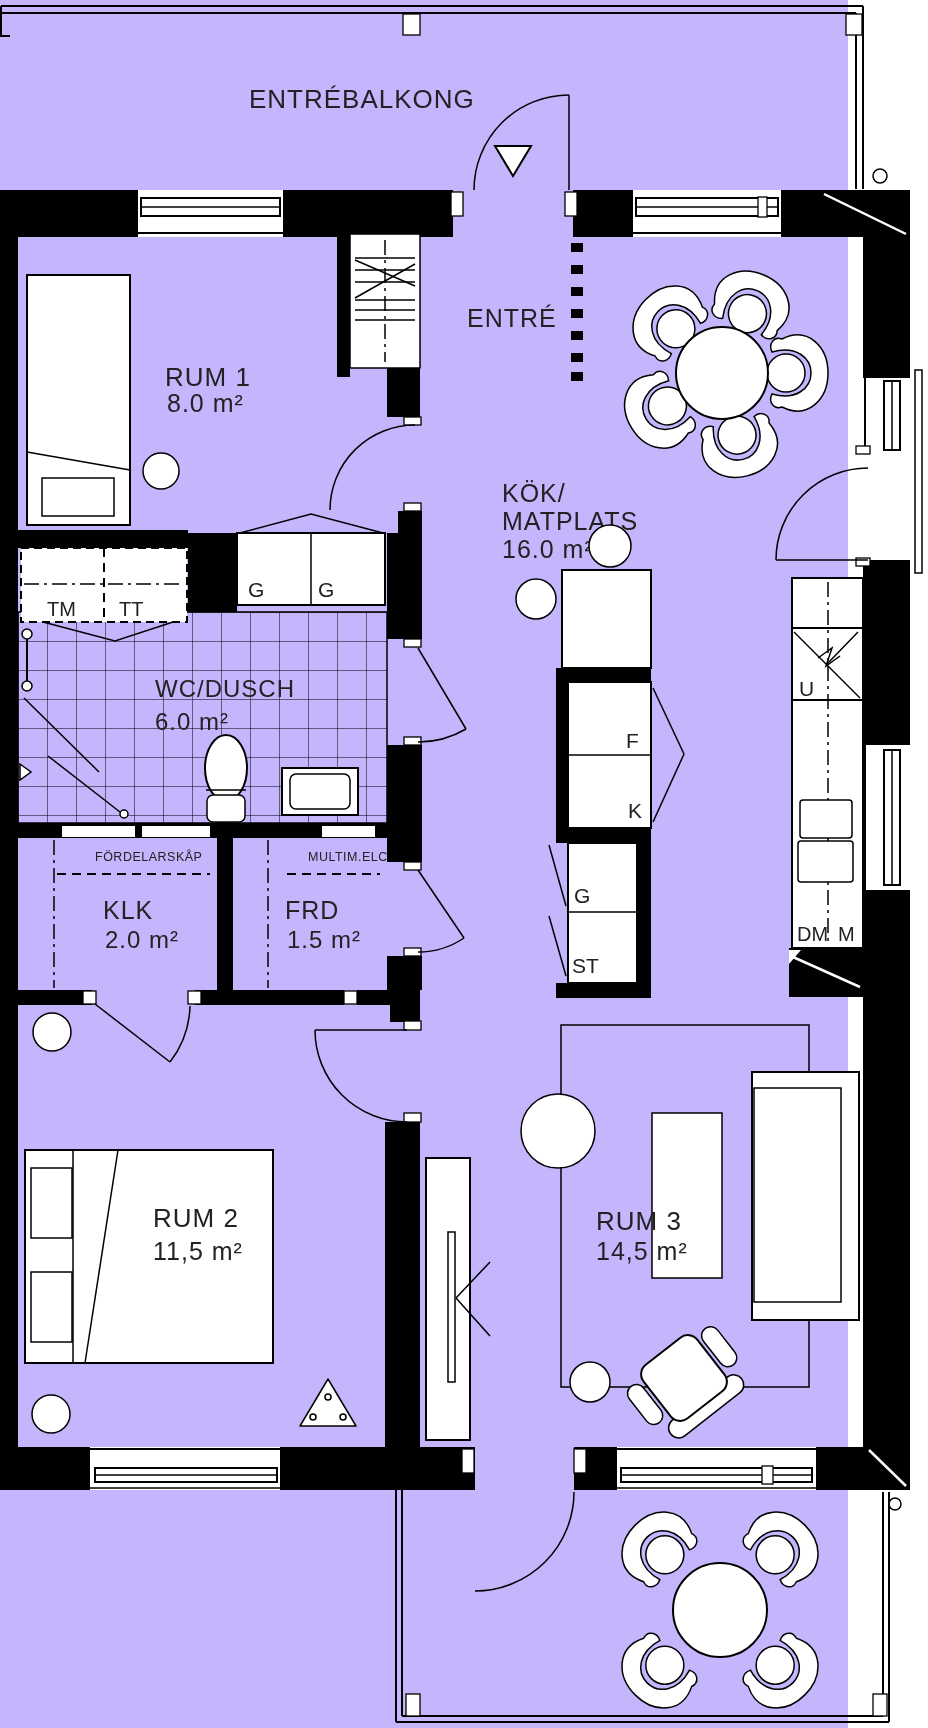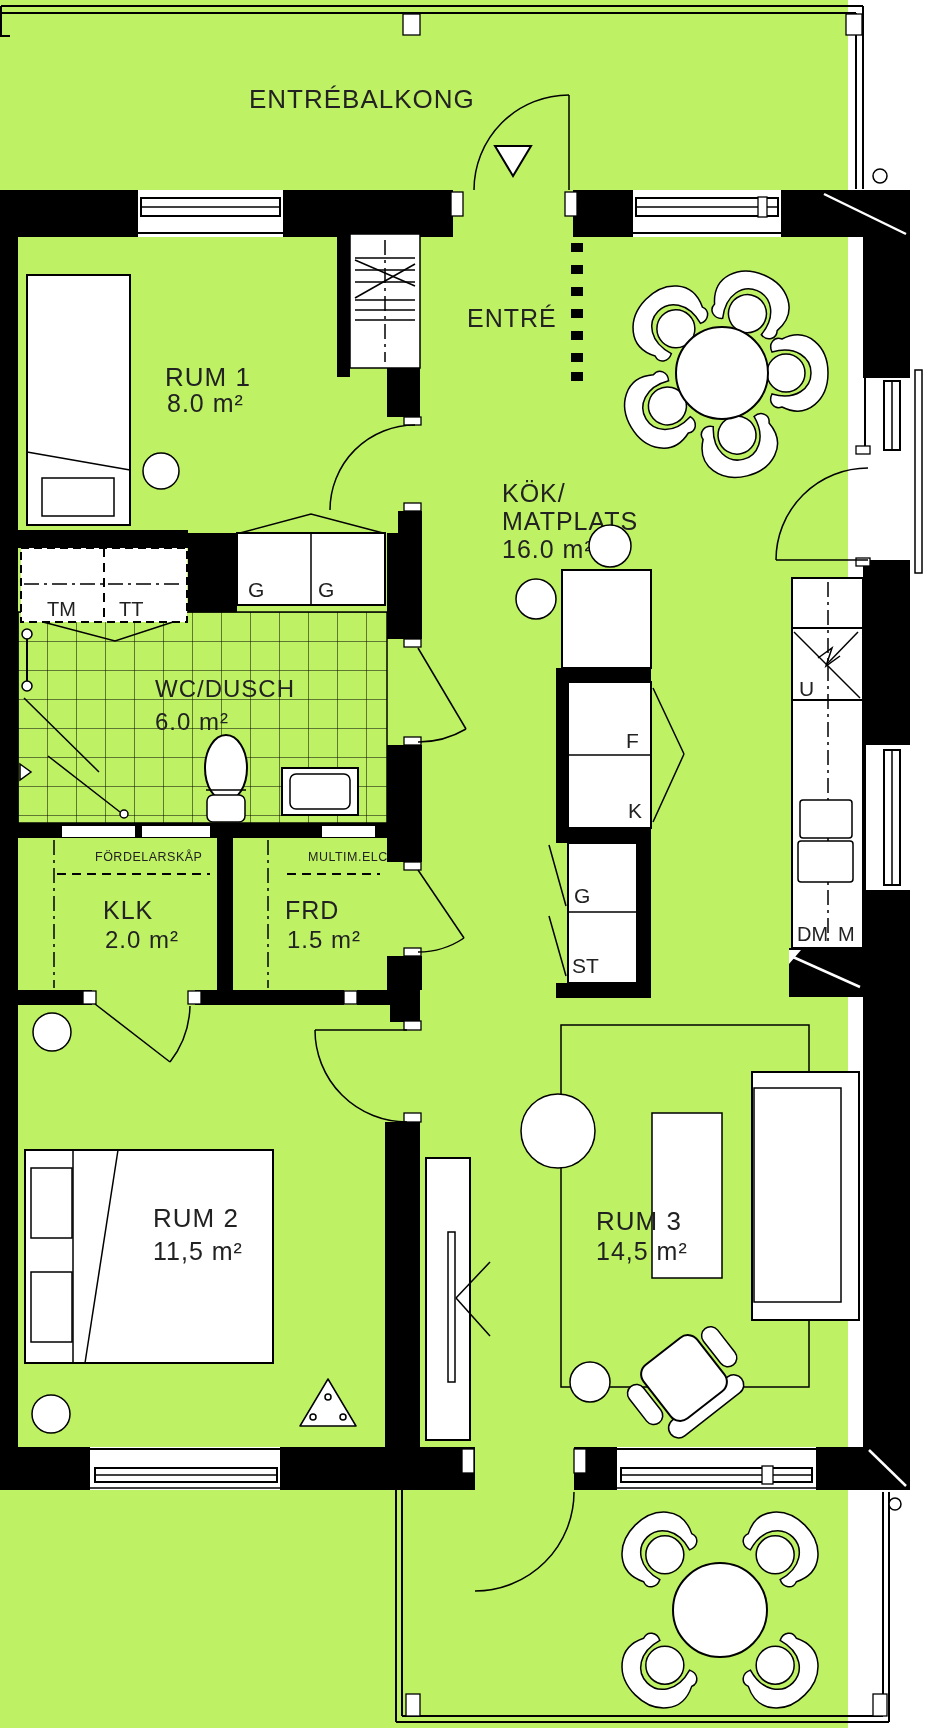--- a/index.html
+++ b/index.html
@@ -1,16 +1,16 @@
 <!DOCTYPE html>
 <html><head>
 <meta charset="utf-8">
 <style>
   html,body{margin:0;padding:0;background:#fff;}
-  .stage{width:848px;height:1728px;position:relative;background:#bef264;}
+  .stage{width:848px;height:1728px;position:relative;background:#c4b5fd;}
   svg{display:block;}
   svg text{font-family:"Liberation Sans","DejaVu Sans",sans-serif;fill:#222;}
   .t26{font-size:26px;letter-spacing:1px;}
   .t25{font-size:25px;letter-spacing:1px;}
   .t24{font-size:24px;letter-spacing:1px;}
   .t21{font-size:21px;}
   .t20{font-size:20px;}
   .t13{font-size:12.5px;letter-spacing:.5px;}
   .w{fill:#000;stroke:none;}
   .ln{stroke:#000;stroke-width:2;fill:none;}

